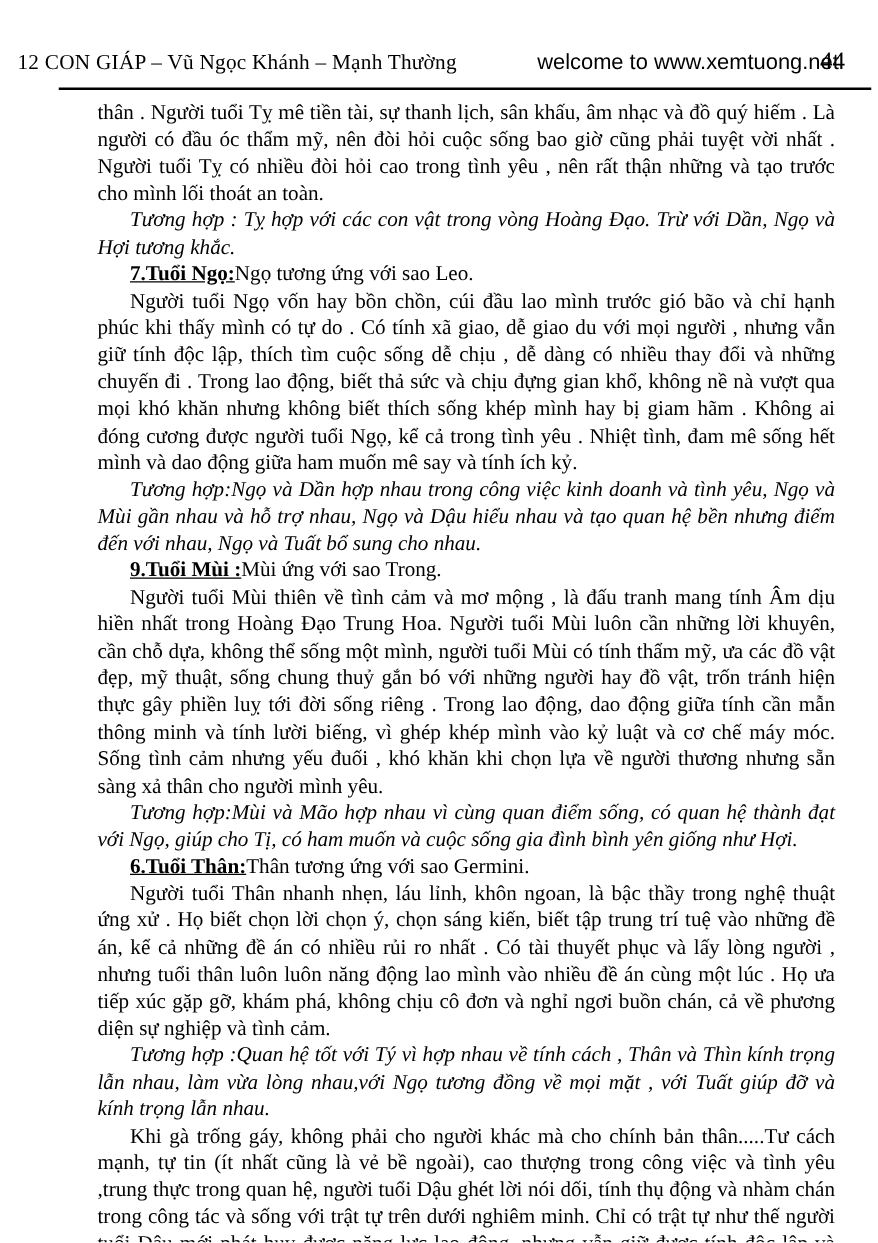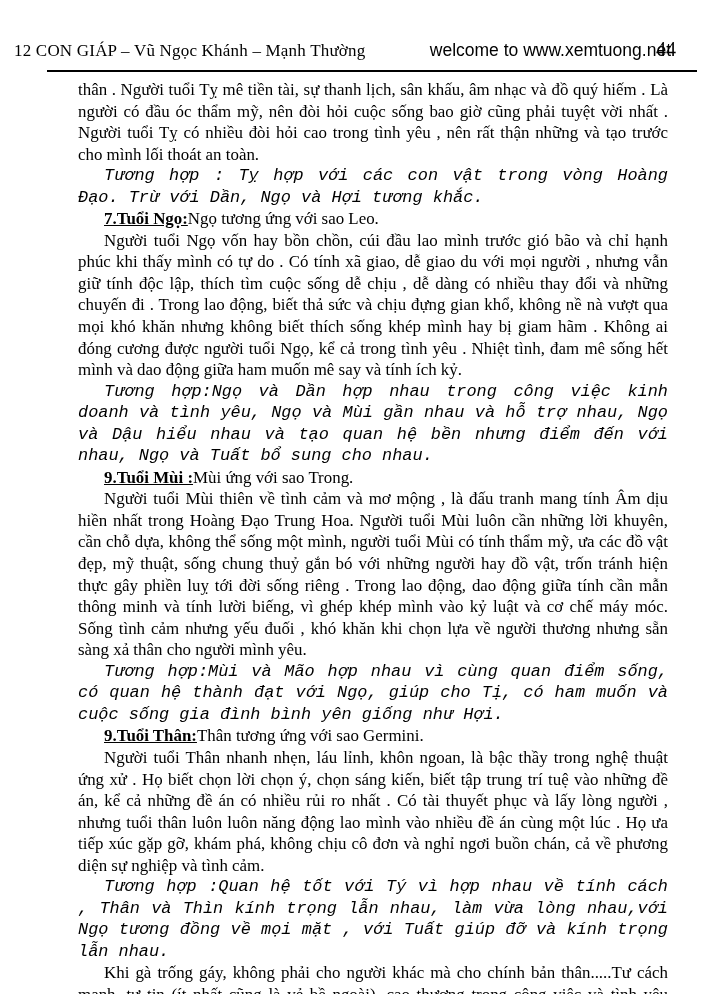--- a/index.html
+++ b/index.html
@@ -51,21 +51,21 @@
     width: 590px;
     font-size: 16.9px;
     line-height: 21.55px;
     text-align: justify;
   }
   .bodytext p {
     margin: 0;
     text-indent: 26px;
   }
   .bodytext p.noindent { text-indent: 0; }
-  .bodytext p.italic { font-style: italic; font-family: Liberation Mono, monospace; }
+  .bodytext p.italic { font-style: italic; }
   .bodytext p.heading b { font-weight: bold; text-decoration: underline; }
 </style>
 </head>
 <body>
 
 <div class="page">
 
   <div class="header">
     <span class="header-left">12 CON GIÁP – Vũ Ngọc Khánh – Mạnh Thường</span>
     <span class="header-right">
@@ -86,21 +86,21 @@
     <p>Người tuổi Ngọ vốn hay bồn chồn, cúi đầu lao mình trước gió bão và chỉ hạnh phúc khi thấy mình có tự do . Có tính xã giao, dễ giao du với mọi người , nhưng vẫn giữ tính độc lập, thích tìm cuộc sống dễ chịu , dễ dàng có nhiều thay đổi và những chuyến đi . Trong lao động, biết thả sức và chịu đựng gian khổ, không nề nà vượt qua mọi khó khăn nhưng không biết thích sống khép mình hay bị giam hãm . Không ai đóng cương được người tuổi Ngọ, kể cả trong tình yêu . Nhiệt tình, đam mê sống hết mình và dao động giữa ham muốn mê say và tính ích kỷ.</p>
 
     <p class="italic">Tương hợp:Ngọ và Dần hợp nhau trong công việc kinh doanh và tình yêu, Ngọ và Mùi gần nhau và hỗ trợ nhau, Ngọ và Dậu hiểu nhau và tạo quan hệ bền nhưng điểm đến với nhau, Ngọ và Tuất bổ sung cho nhau.</p>
 
     <p class="heading"><b>9.Tuổi Mùi :</b><span>Mùi ứng với sao Trong.</span></p>
 
     <p>Người tuổi Mùi thiên về tình cảm và mơ mộng , là đấu tranh mang tính Âm dịu hiền nhất trong Hoàng Đạo Trung Hoa. Người tuổi Mùi luôn cần những lời khuyên, cần chỗ dựa, không thể sống một mình, người  tuổi Mùi có tính thẩm mỹ, ưa các đồ vật đẹp, mỹ thuật,  sống chung thuỷ gắn bó với những người hay  đồ vật, trốn tránh hiện thực gây phiền luỵ tới đời sống riêng . Trong lao động, dao động giữa tính cần mẫn thông minh và tính lười biếng, vì ghép khép mình vào kỷ luật và cơ chế máy móc. Sống tình cảm nhưng yếu đuối , khó khăn khi chọn lựa về người thương nhưng sẵn sàng xả thân cho người mình yêu.</p>
 
     <p class="italic">Tương hợp:Mùi và Mão hợp nhau vì cùng quan điểm sống, có quan hệ thành đạt với Ngọ, giúp cho Tị, có ham muốn và cuộc sống gia đình bình yên giống như Hợi.</p>
 
-    <p class="heading"><b>9.Tuổi Thân:</b><span>Thân tương ứng với sao Germini.</span></p>
+    <p class="heading"><b>6.Tuổi Thân:</b><span>Thân tương ứng với sao Germini.</span></p>
 
     <p>Người tuổi Thân nhanh nhẹn, láu lỉnh, khôn ngoan, là bậc thầy trong nghệ thuật ứng xử . Họ biết chọn lời chọn ý, chọn sáng kiến, biết tập trung trí tuệ vào những đề án, kể cả những đề án có nhiều rủi ro nhất . Có tài thuyết phục và lấy lòng người , nhưng tuổi thân luôn luôn năng động lao mình vào nhiều đề án cùng một lúc . Họ ưa tiếp xúc gặp gỡ, khám phá, không chịu cô đơn và nghỉ ngơi buồn chán, cả về phương diện sự nghiệp và tình cảm.</p>
 
     <p class="italic">Tương hợp :Quan hệ tốt với Tý vì hợp nhau về tính cách , Thân và Thìn kính trọng lẫn nhau, làm vừa lòng nhau,với Ngọ tương đồng về mọi mặt , với Tuất giúp đỡ và kính trọng lẫn nhau.</p>
 
 
     <p>Khi gà trống gáy, không phải cho người khác mà cho chính bản thân.....Tư cách mạnh, tự tin (ít nhất cũng là vẻ bề ngoài), cao thượng trong công việc và tình yêu ,trung thực trong quan hệ, người tuổi Dậu ghét lời nói dối, tính thụ động và nhàm chán trong công tác và sống với trật tự trên dưới nghiêm minh. Chỉ có trật tự như thế người tuổi Dậu mới phát huy được năng lực lao động, nhưng vẫn giữ được tính độc lập và làm việc nhưng không quên vui chơi giải trí . Về tình yêu, ưa được người khác ngắm mình, khen ngợi để khẳng định tính hào hoa phong nhã, ưa các chuyện phiêu lưu tình ái . Biết yêu và chiều người khác nhưng cũng biết tự chiều mình.</p>
 
   </div>
 

